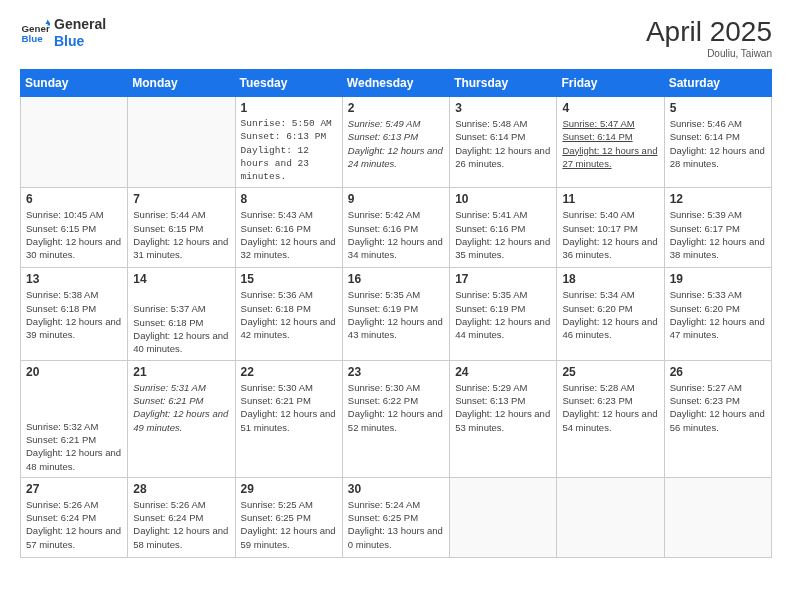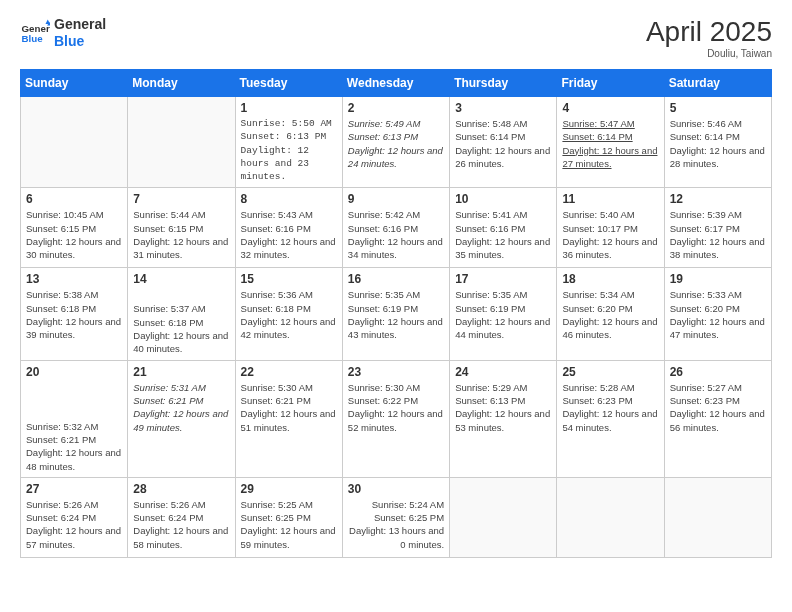--- a/index.html
+++ b/index.html
@@ -296,21 +296,21 @@
 Daylight: 12 hours and 58 minutes.</div>
           </td>
           <td>
             <div class="day-number">29</div>
             <div class="day-info" style="white-space: pre-line;">Sunrise: 5:25 AM
 Sunset: 6:25 PM
 Daylight: 12 hours and 59 minutes.</div>
           </td>
           <td>
             <div class="day-number">30</div>
-            <div class="day-info" style="white-space: pre-line; text-align: right;">Sunrise: 5:24 AM
+            <div class="day-info" style="white-space: pre-line;">Sunrise: 5:24 AM
 Sunset: 6:25 PM
 Daylight: 13 hours and 0 minutes.</div>
           </td>
           <td class="empty-cell"></td>
           <td class="empty-cell"></td>
           <td class="empty-cell"></td>
         </tr>
       </tbody>
   </table>
 </div>

